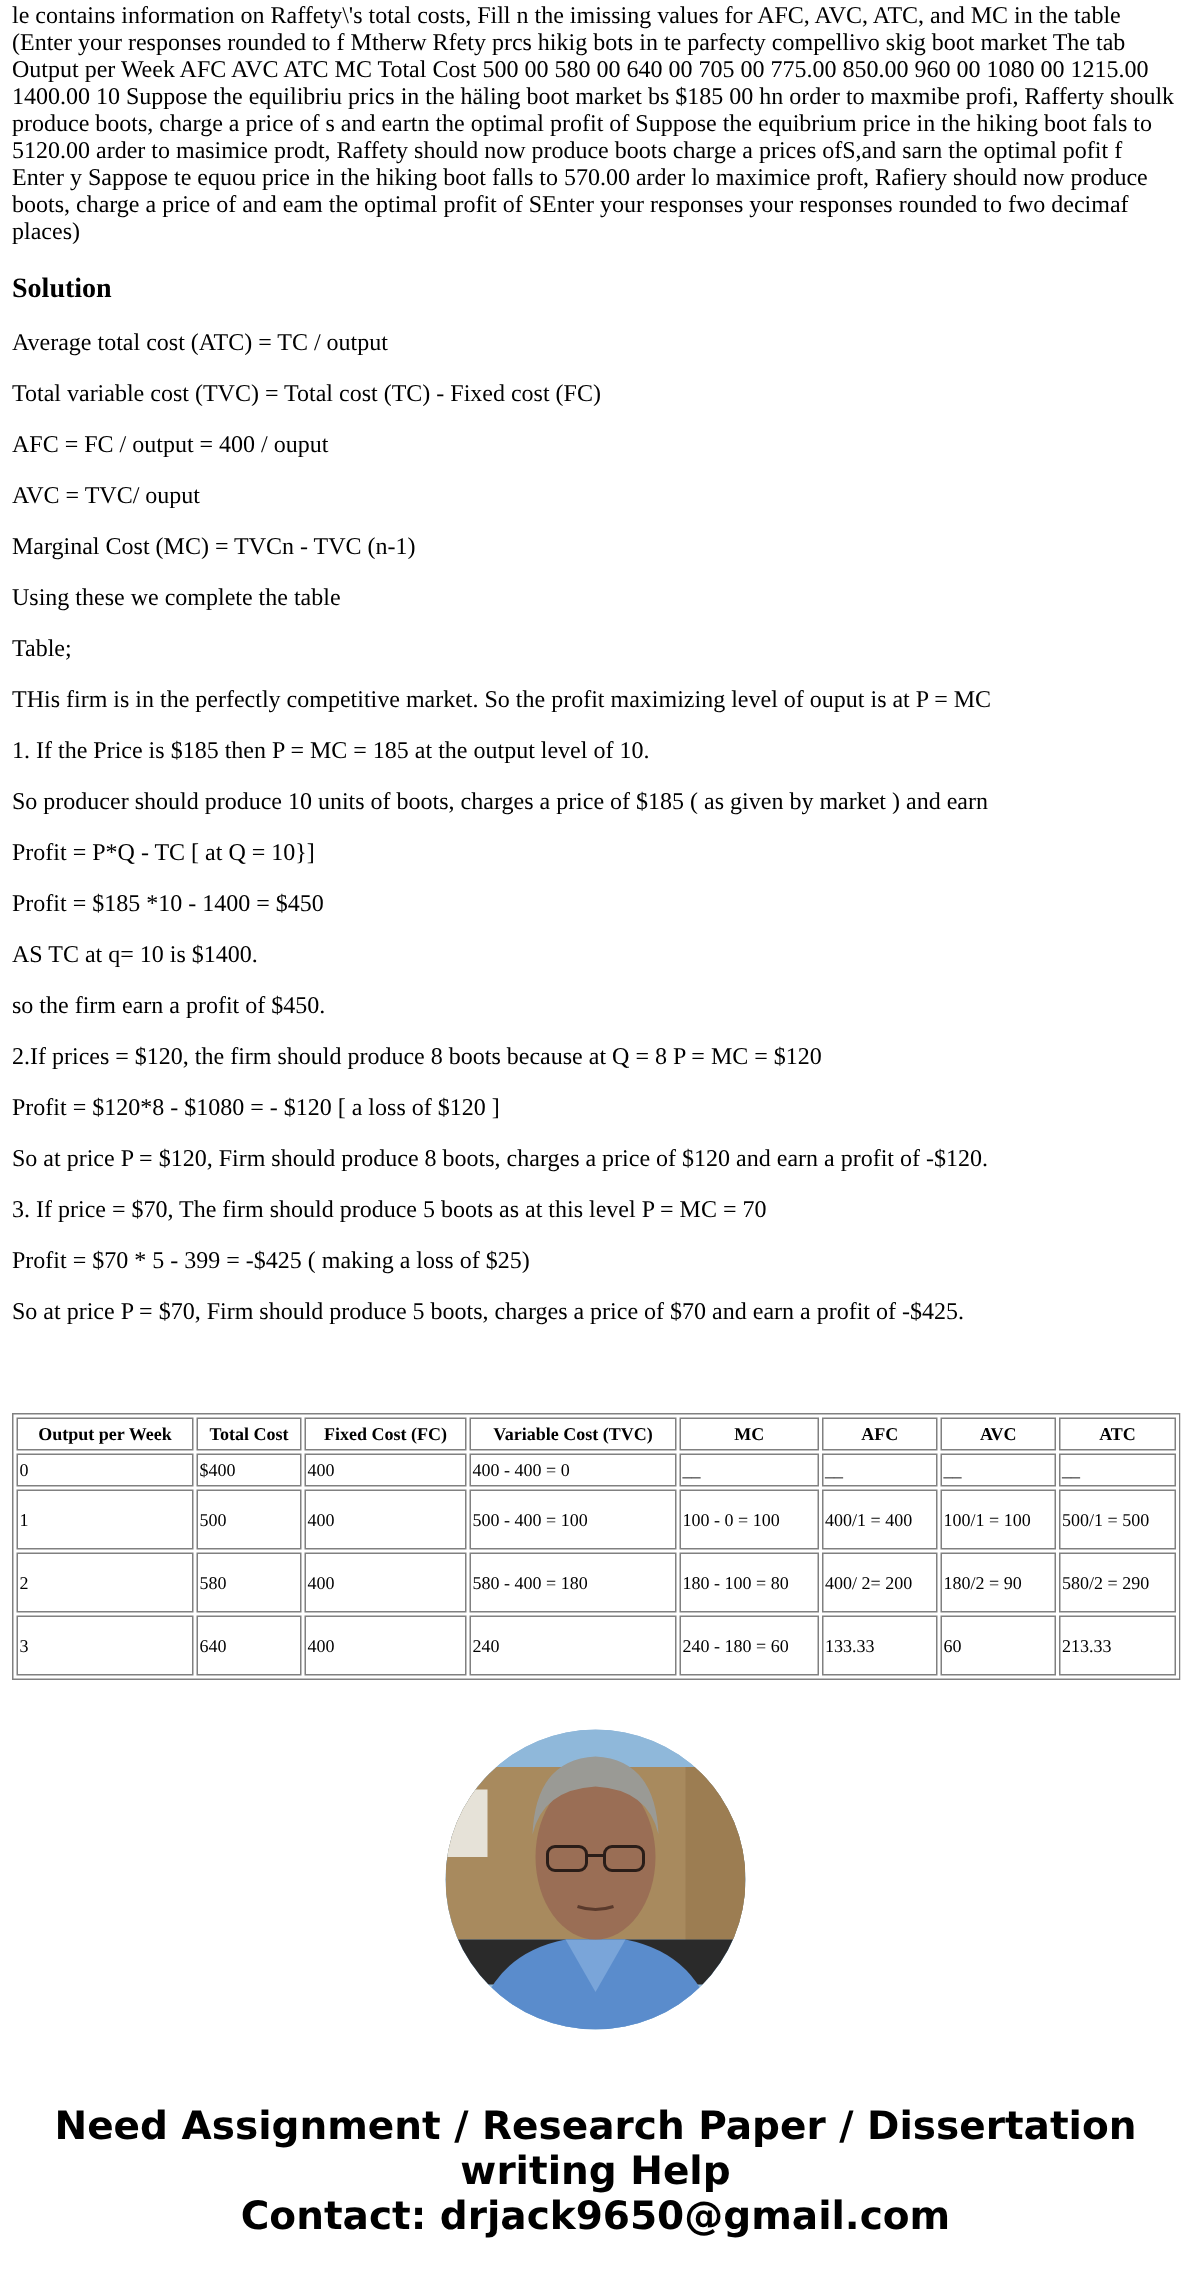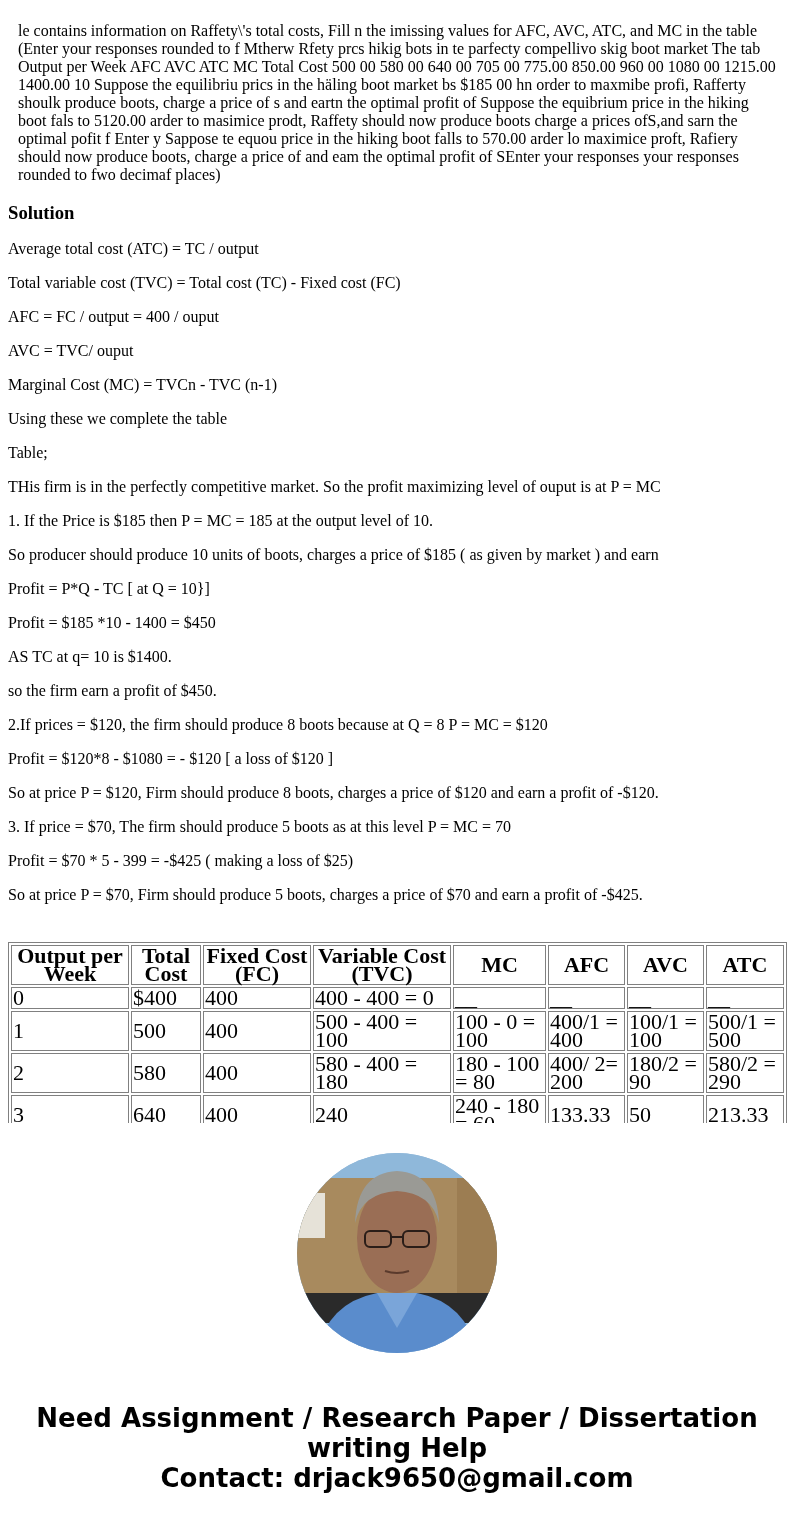--- a/index.html
+++ b/index.html
@@ -7,23 +7,23 @@
     width: 794px;
     height: 1523px;
     overflow: hidden;
     font-family: "Liberation Serif", "DejaVu Serif", serif;
     font-size: 16px;
     color: #000;
     position: relative;
   }
   .content { padding: 0 8px; }
   .question {
-    margin: 10px;
+    margin: 0;
     line-height: 18px;
-    padding-top: 12px;
+    padding-top: 2px;
   }
   h3.solution-heading {
     font-size: 18.7px;
     font-weight: bold;
     margin: 18px 0 16px 0;
     line-height: 22px;
   }
   p.line {
     margin: 0 0 16px 0;
     line-height: 18px;
@@ -34,21 +34,21 @@
     top: 942px;
     width: 779px;
     height: 181px;
     overflow: hidden;
   }
   table.cost-table {
     border: 1px solid #808080;
     border-collapse: separate;
     border-spacing: 2px;
     width: 779px;
-    font-size: 22px;
+    font-size: 12px;
   }
   table.cost-table th, table.cost-table td {
     border: 1px solid #808080;
     padding: 1px;
     vertical-align: middle;
     line-height: 18px;
   }
   table.cost-table th { font-weight: bold; text-align: center; }
   table.cost-table td { text-align: left; }
   .row0 td { height: 17px; }
@@ -162,21 +162,21 @@
         <td>180/2 = 90</td>
         <td>580/2 = 290</td>
       </tr>
       <tr class="rowN">
         <td>3</td>
         <td>640</td>
         <td>400</td>
         <td>240</td>
         <td>240 - 180 = 60</td>
         <td>133.33</td>
-        <td>50</td>
+        <td>60</td>
         <td>213.33</td>
       </tr>
     </tbody>
   </table>
 </div>
 
 <div class="avatar-wrap">
   <svg width="200" height="200" viewBox="0 0 200 200">
     <rect x="0" y="0" width="200" height="200" fill="#8fb8da"></rect>
     <rect x="0" y="25" width="200" height="115" fill="#a88a5e"></rect>

